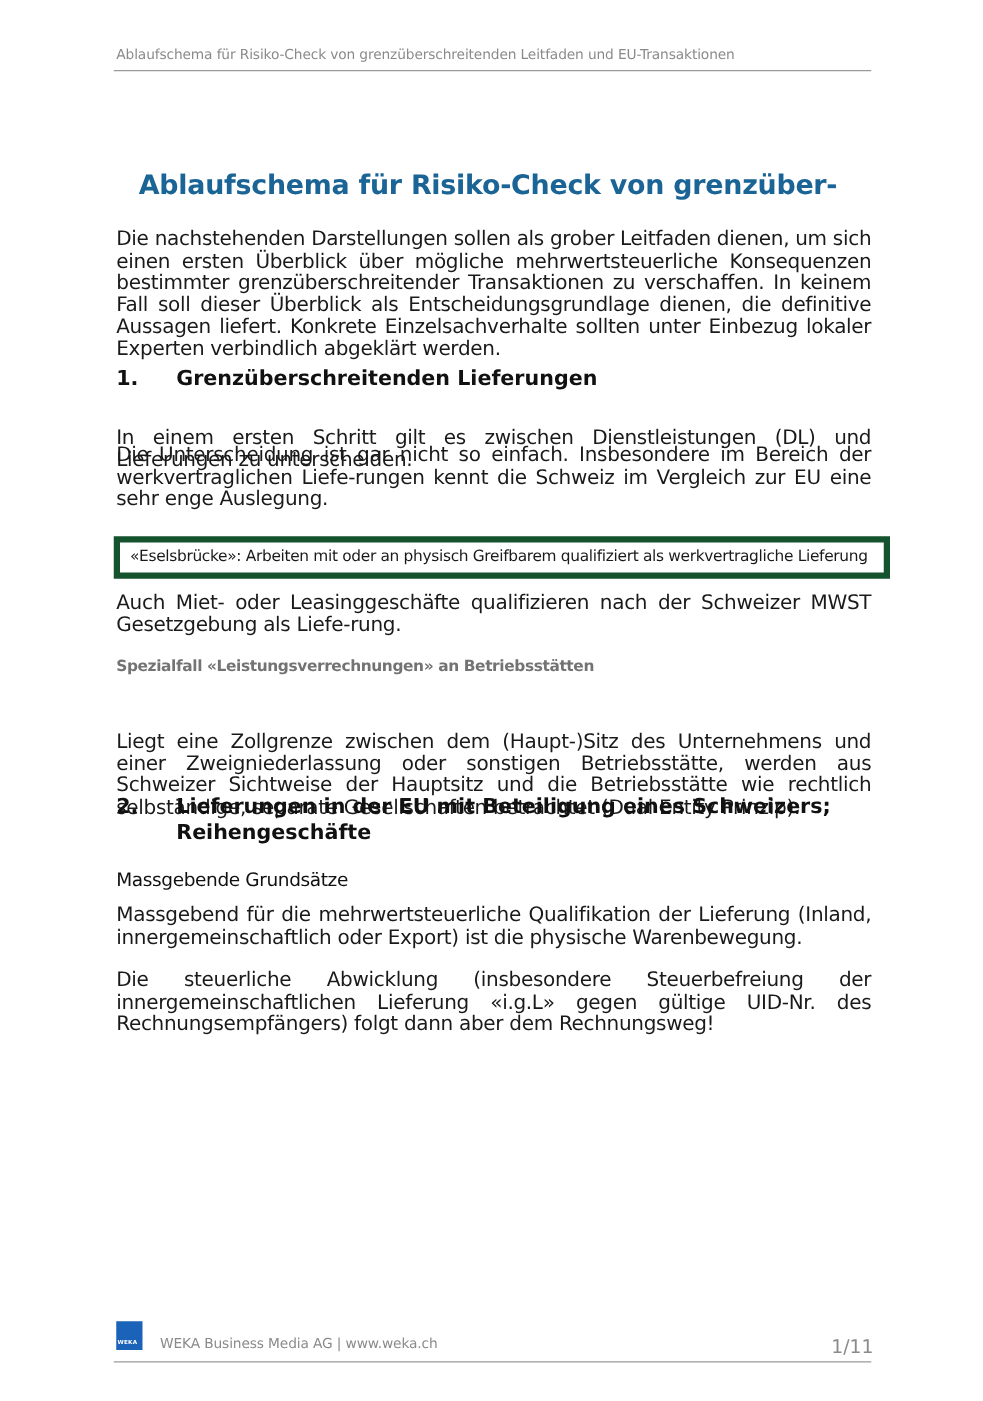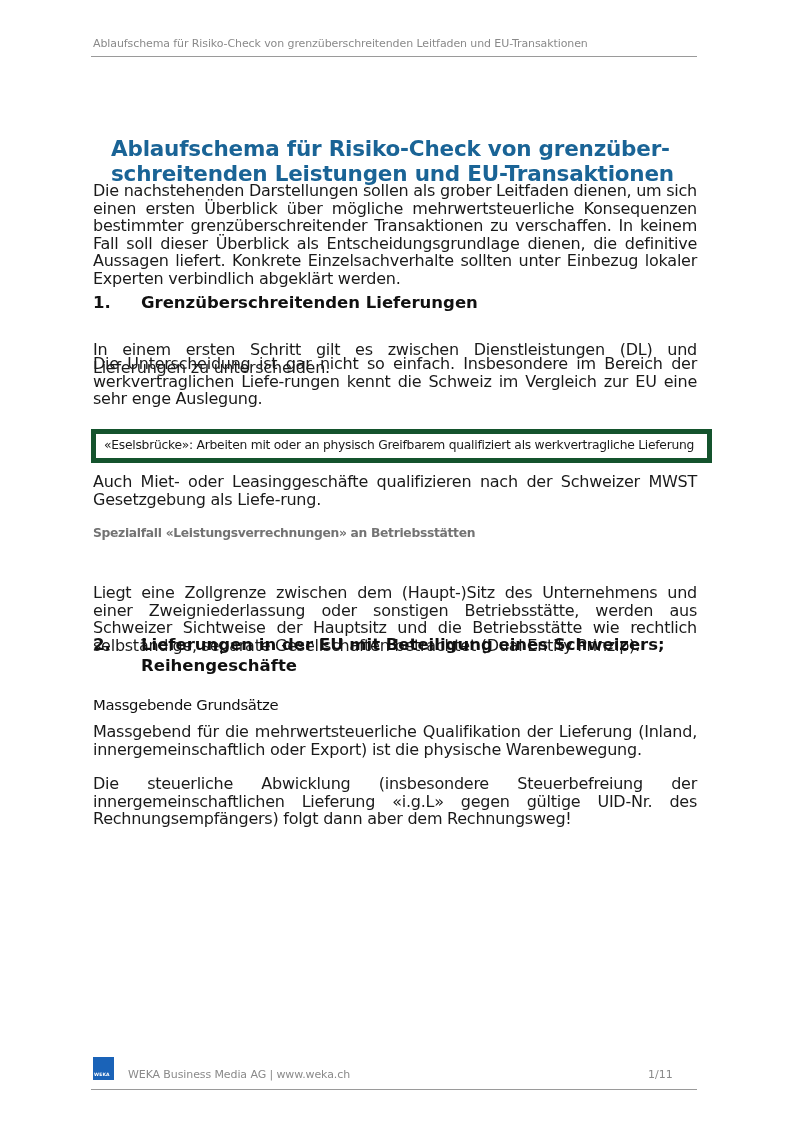--- a/index.html
+++ b/index.html
@@ -10,32 +10,31 @@
   .para { position: absolute; left: 93px; width: 604px; font-size: 16px; line-height: 17.5px; margin: 0; text-align: justify; color: #1a1a1a; letter-spacing: -0.25px; }
   .h1 { position: absolute; left: 93px; width: 620px; font-size: 16.5px; line-height: 21px; font-weight: bold; margin: 0; color: #111; display: flex; }
   .h1 .num { width: 48px; flex: none; }
   .h2 { position: absolute; left: 93px; font-size: 14.8px; font-weight: normal; margin: 0; color: #111; letter-spacing: -0.3px; }
   .h3 { position: absolute; left: 93px; font-size: 12.3px; font-weight: bold; margin: 0; color: #737373; letter-spacing: -0.3px; }
   .callout { position: absolute; left: 91px; top: 429px; width: 611px; height: 24px; border: 5px solid #14532d; box-sizing: content-box; }
   .callout span { position: absolute; left: 8px; top: 4px; font-size: 12.3px; letter-spacing: -0.25px; color: #1a1a1a; white-space: nowrap; }
   .footer-logo { position: absolute; left: 93px; top: 1057px; width: 21px; height: 23px; background: #1a63b8; }
   .footer-logo span { position: absolute; bottom: 3px; left: 1px; font-size: 4.5px; color: #ffffff; font-weight: bold; letter-spacing: 0.2px; }
   .footer-text { position: absolute; left: 128px; top: 1068px; font-size: 11px; color: #8a8a8a; letter-spacing: -0.1px; }
-  .footer-page { position: absolute; left: 648px; top: 1068px; font-size: 11px; color: #8a8a8a; }
+  .footer-page { position: absolute; left: 665px; top: 1068px; font-size: 15px; color: #8a8a8a; }
   .footer-rule { position: absolute; left: 91px; top: 1089px; width: 606px; height: 1px; background: #9a9a9a; }
 </style>
 </head>
 <body>
 
 <div class="running-header">Ablaufschema für Risiko-Check von grenzüberschreitenden Leitfaden und EU-Transaktionen</div>
 <div class="header-rule"></div>
 
 <h1 class="doc-title">
   <span>Ablaufschema für Risiko-Check von grenzüber-</span><br>
-  <span>schreitenden Leistungen und EU-Transaktionen</span>
 </h1>
 
 <p class="para" style="top:182px;">Die nachstehenden Darstellungen sollen als grober Leitfaden dienen, um sich einen ersten Überblick über mögliche mehrwertsteuerliche Konsequenzen bestimmter grenzüberschreitender Transaktionen zu verschaffen. In keinem Fall soll dieser Überblick als Entscheidungsgrundlage dienen, die definitive Aussagen liefert. Konkrete Einzelsachverhalte sollten unter Einbezug lokaler Experten verbindlich abgeklärt werden.</p>
 
 <h2 class="h1" style="top:292px;">
   <span class="num">1.</span>
   <span>
     <span>Grenzüberschreitenden Lieferungen</span><br>
   </span>
 </h2>

